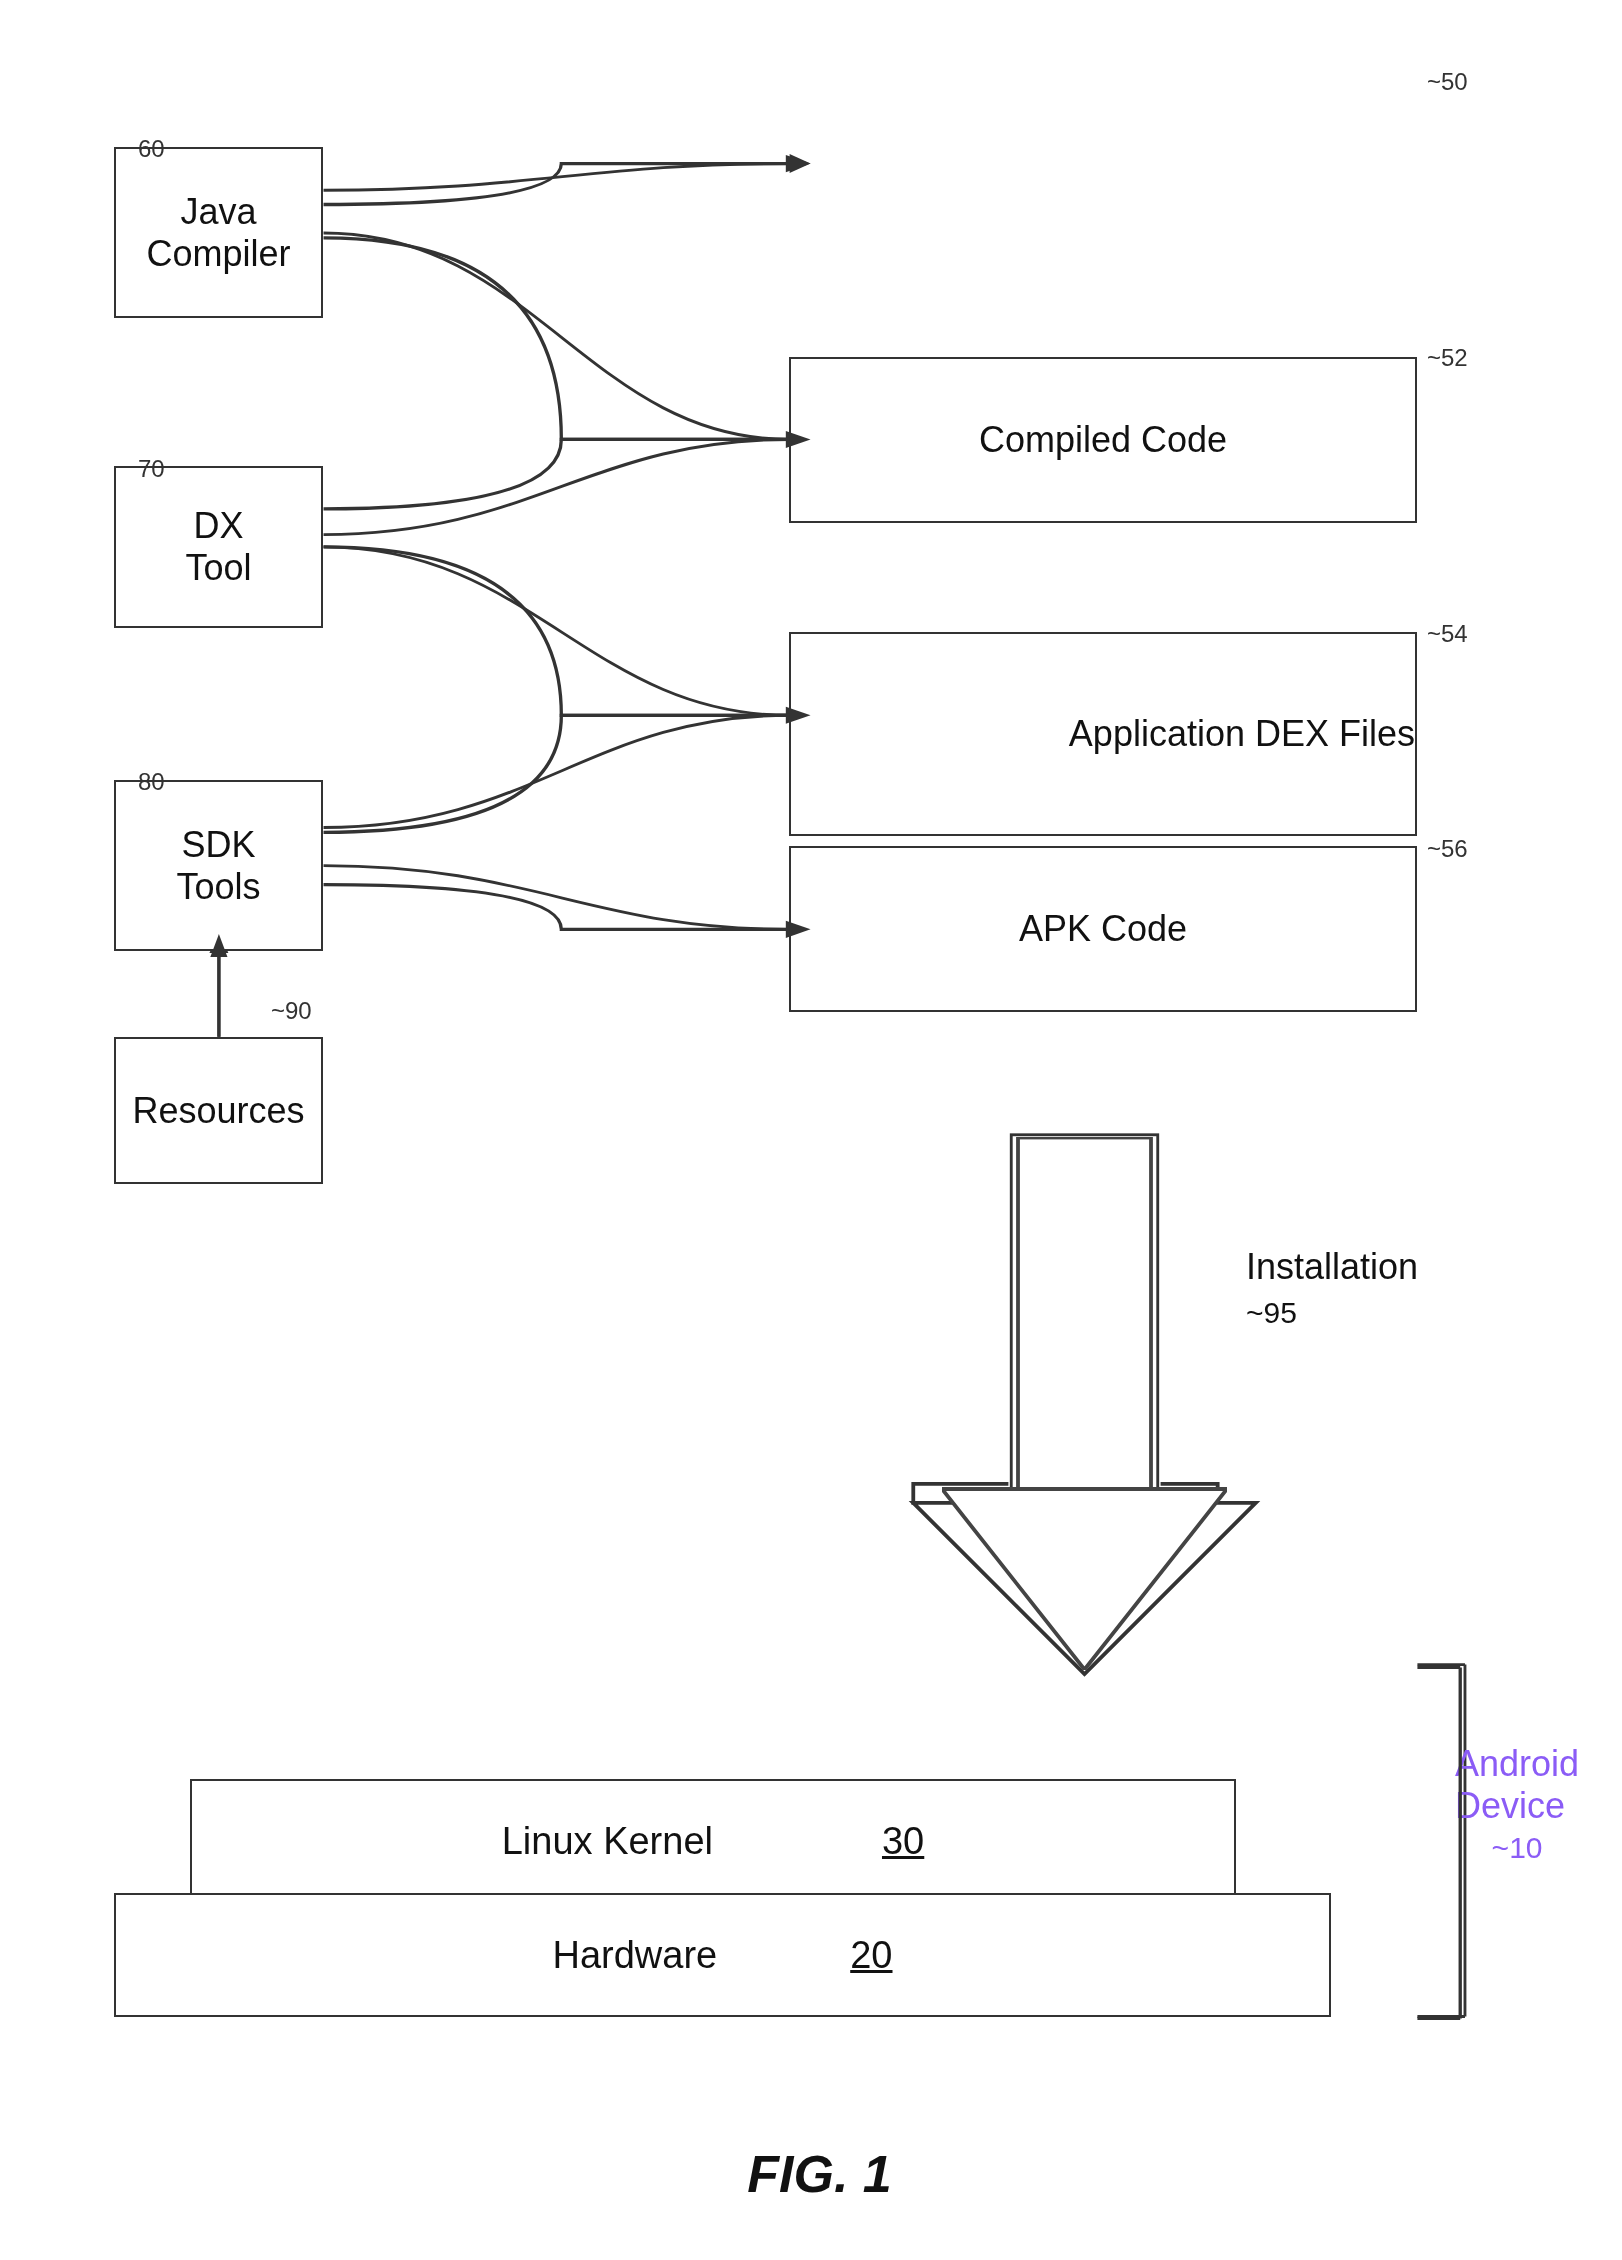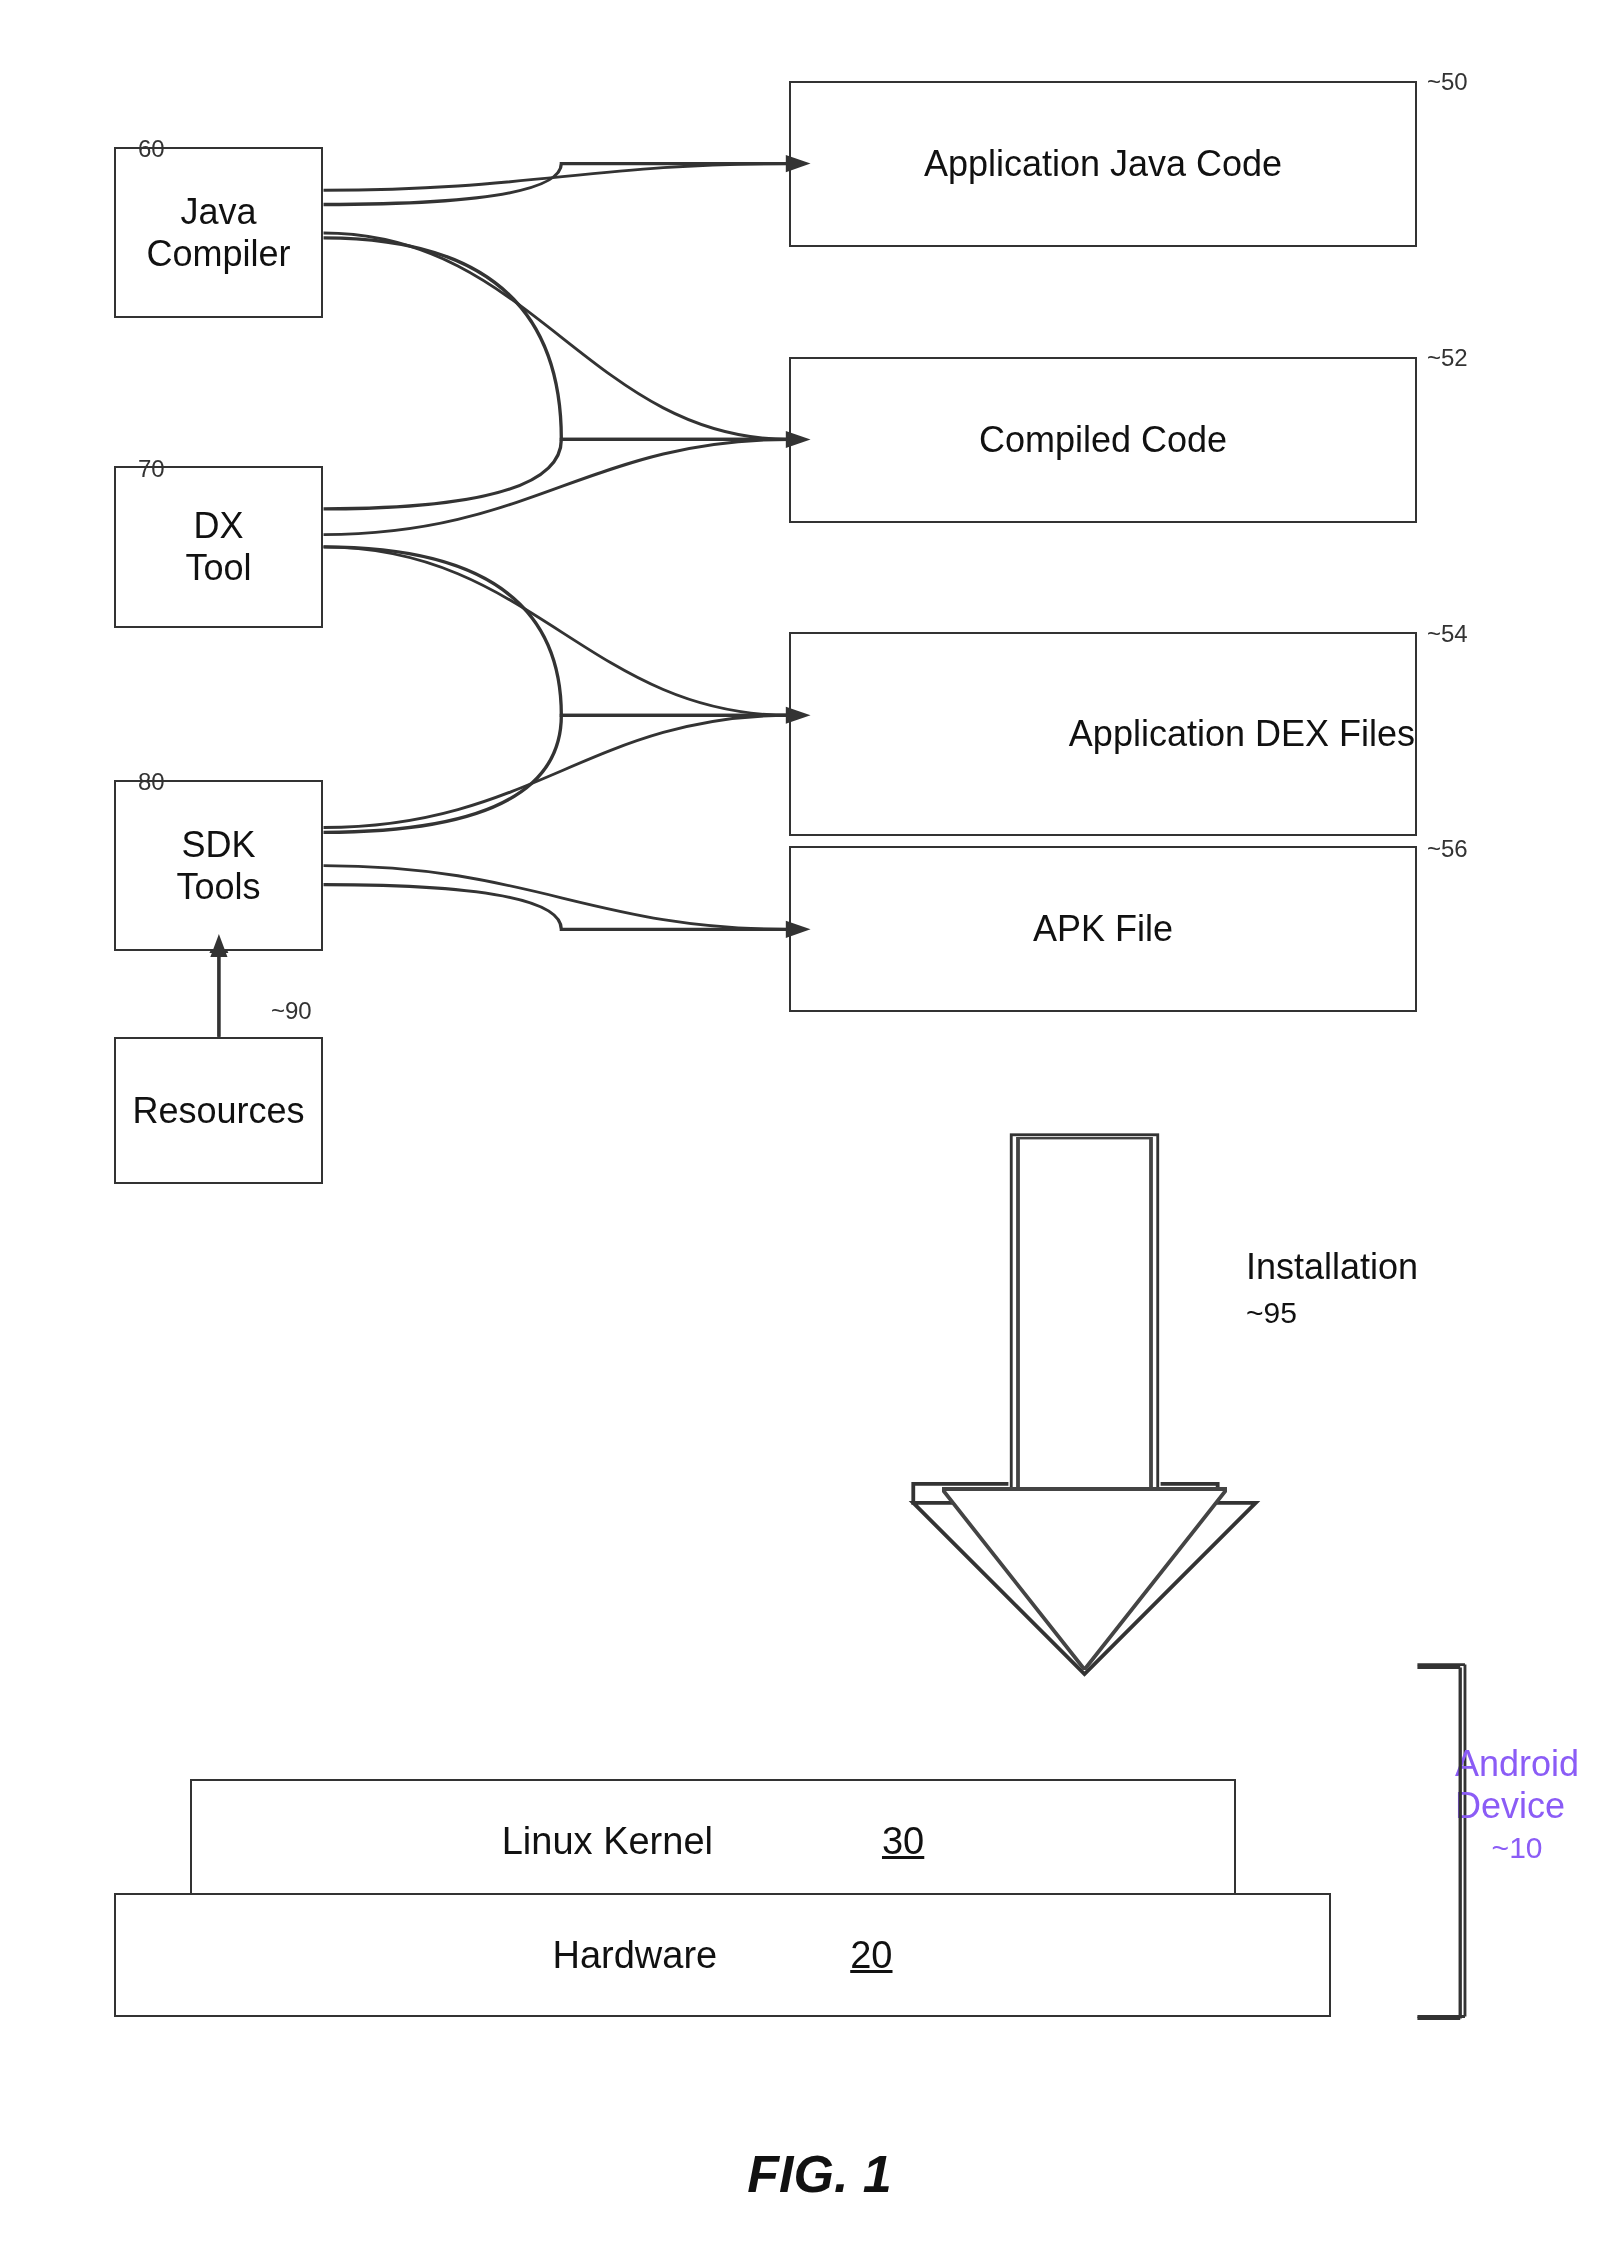--- a/index.html
+++ b/index.html
@@ -242,37 +242,34 @@
       <div>SDK<br>Tools</div>
     </div>
   </div>
   <span class="ref-num" style="left:138px; top:768px;">80</span>
 
   <div class="box" id="resources">
     <div>Resources</div>
   </div>
   <span class="ref-num" style="left:271px; top:997px;">~90</span>
 
-  <div class="box" id="app-java-code">
-    <div>Application Java Code</div>
-  </div>
   <span class="ref-num" style="left:1427px; top:68px;">~<span>50</span></span>
 
   <div class="box" id="compiled-code">
     <div>Compiled Code</div>
   </div>
   <span class="ref-num" style="left:1427px; top:344px;text-align:right;">~<span>52</span></span>
 
   <div class="box" id="app-dex-files">
     <div>Application DEX Files</div>
   </div>
   <span class="ref-num" style="left:1427px; top:620px;">~<span>54</span></span>
 
   <div class="box" id="apk-file">
-    <div>APK File</div>
+    <div>APK Code</div>
   </div>
   <span class="ref-num" style="left:1427px; top:835px;">~<span>56</span></span>
 
   <div class="installation-label" style="left:1246px; top:1246px;">
     <div>Installation</div>
     <div style="font-size:30px; margin-top:7.6px;">~<span>95</span></div>
   </div>
 
 
   <div class="device-box" id="linux-kernel-box">

